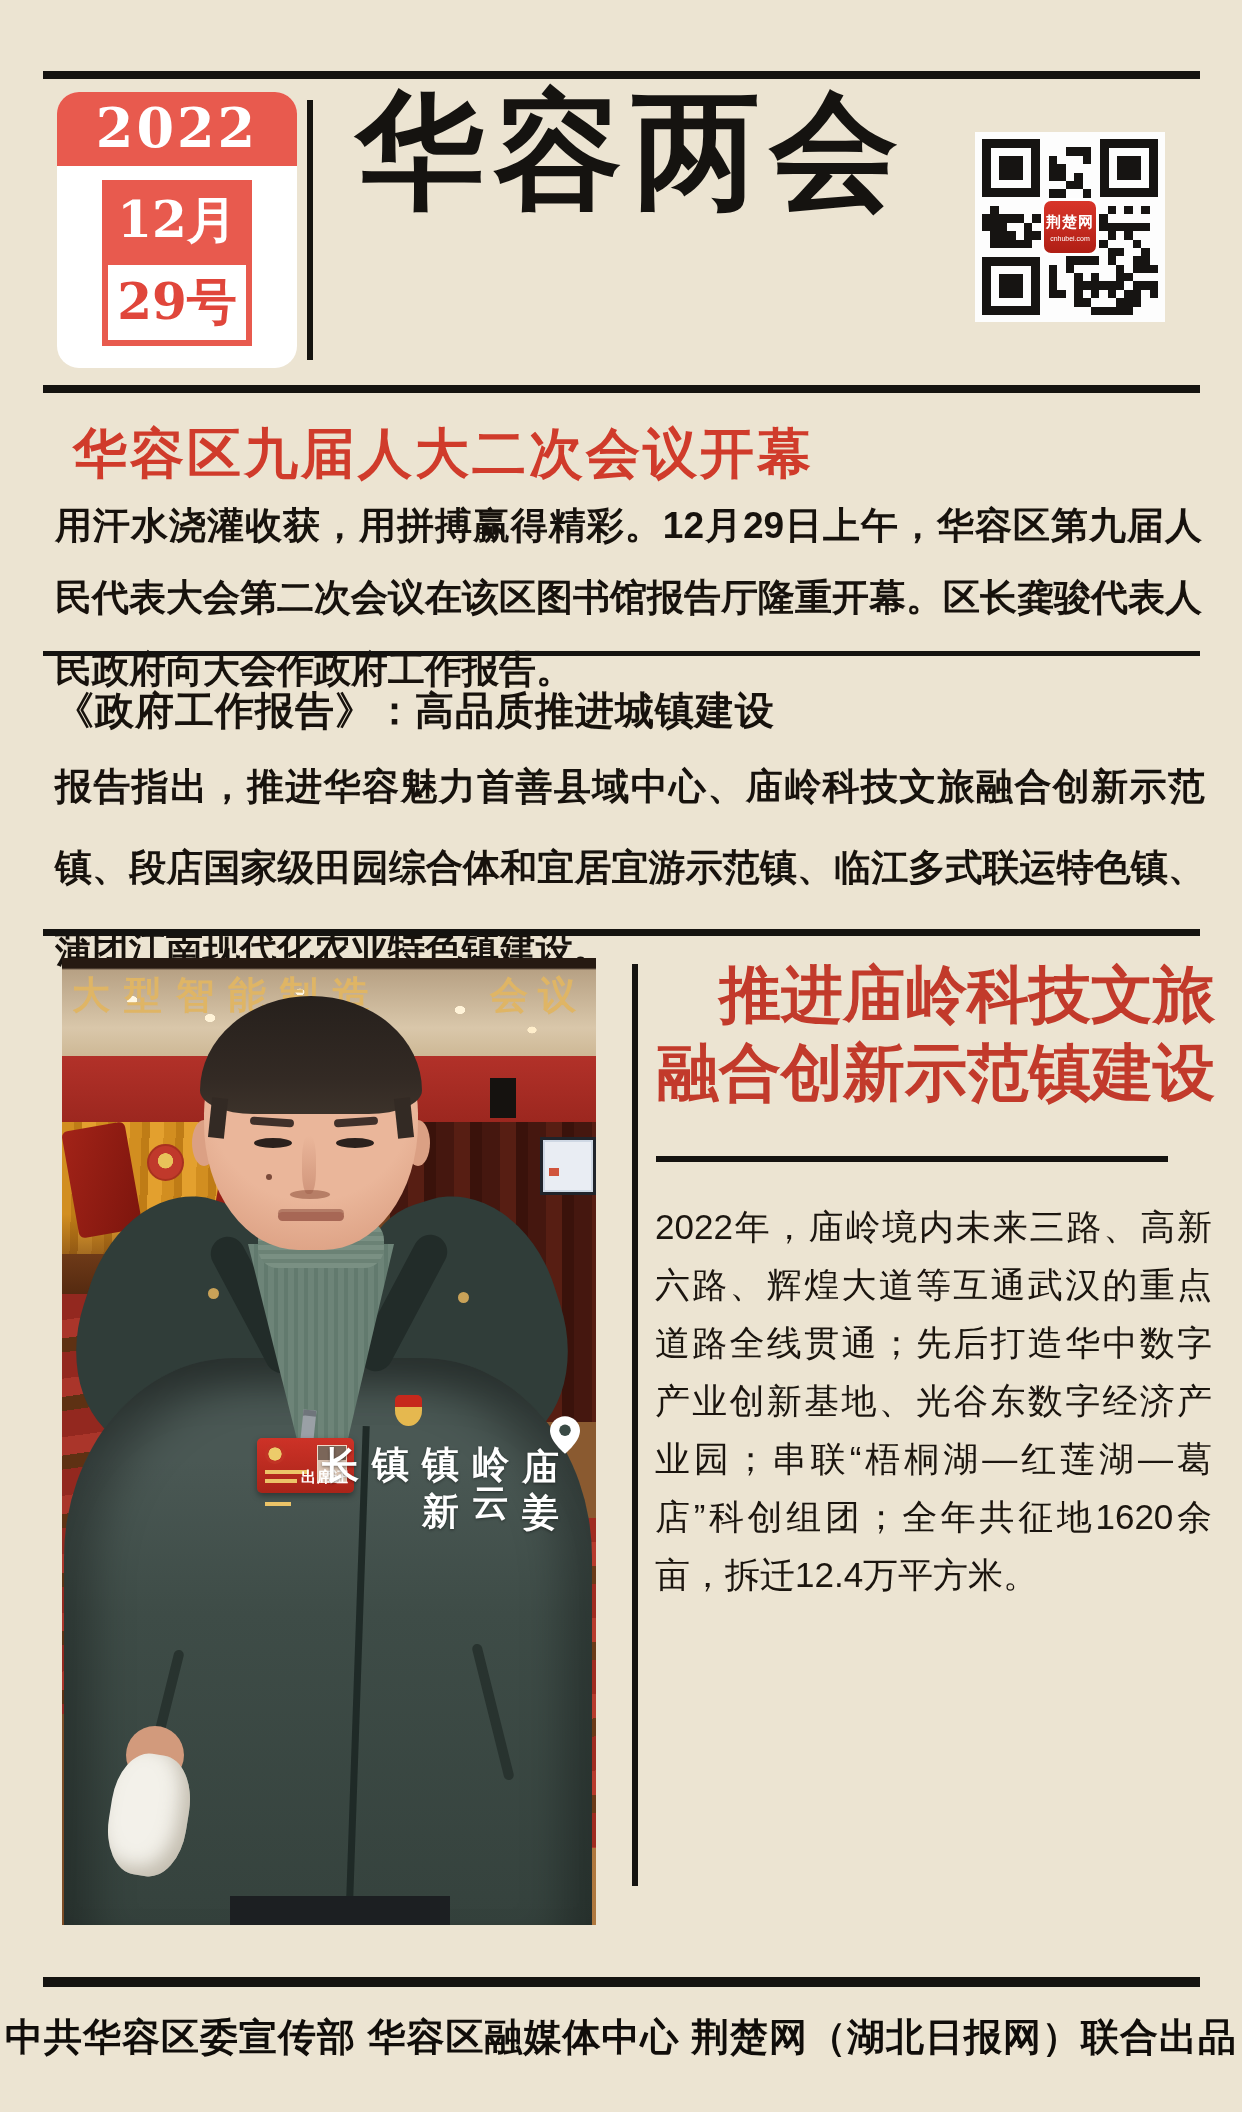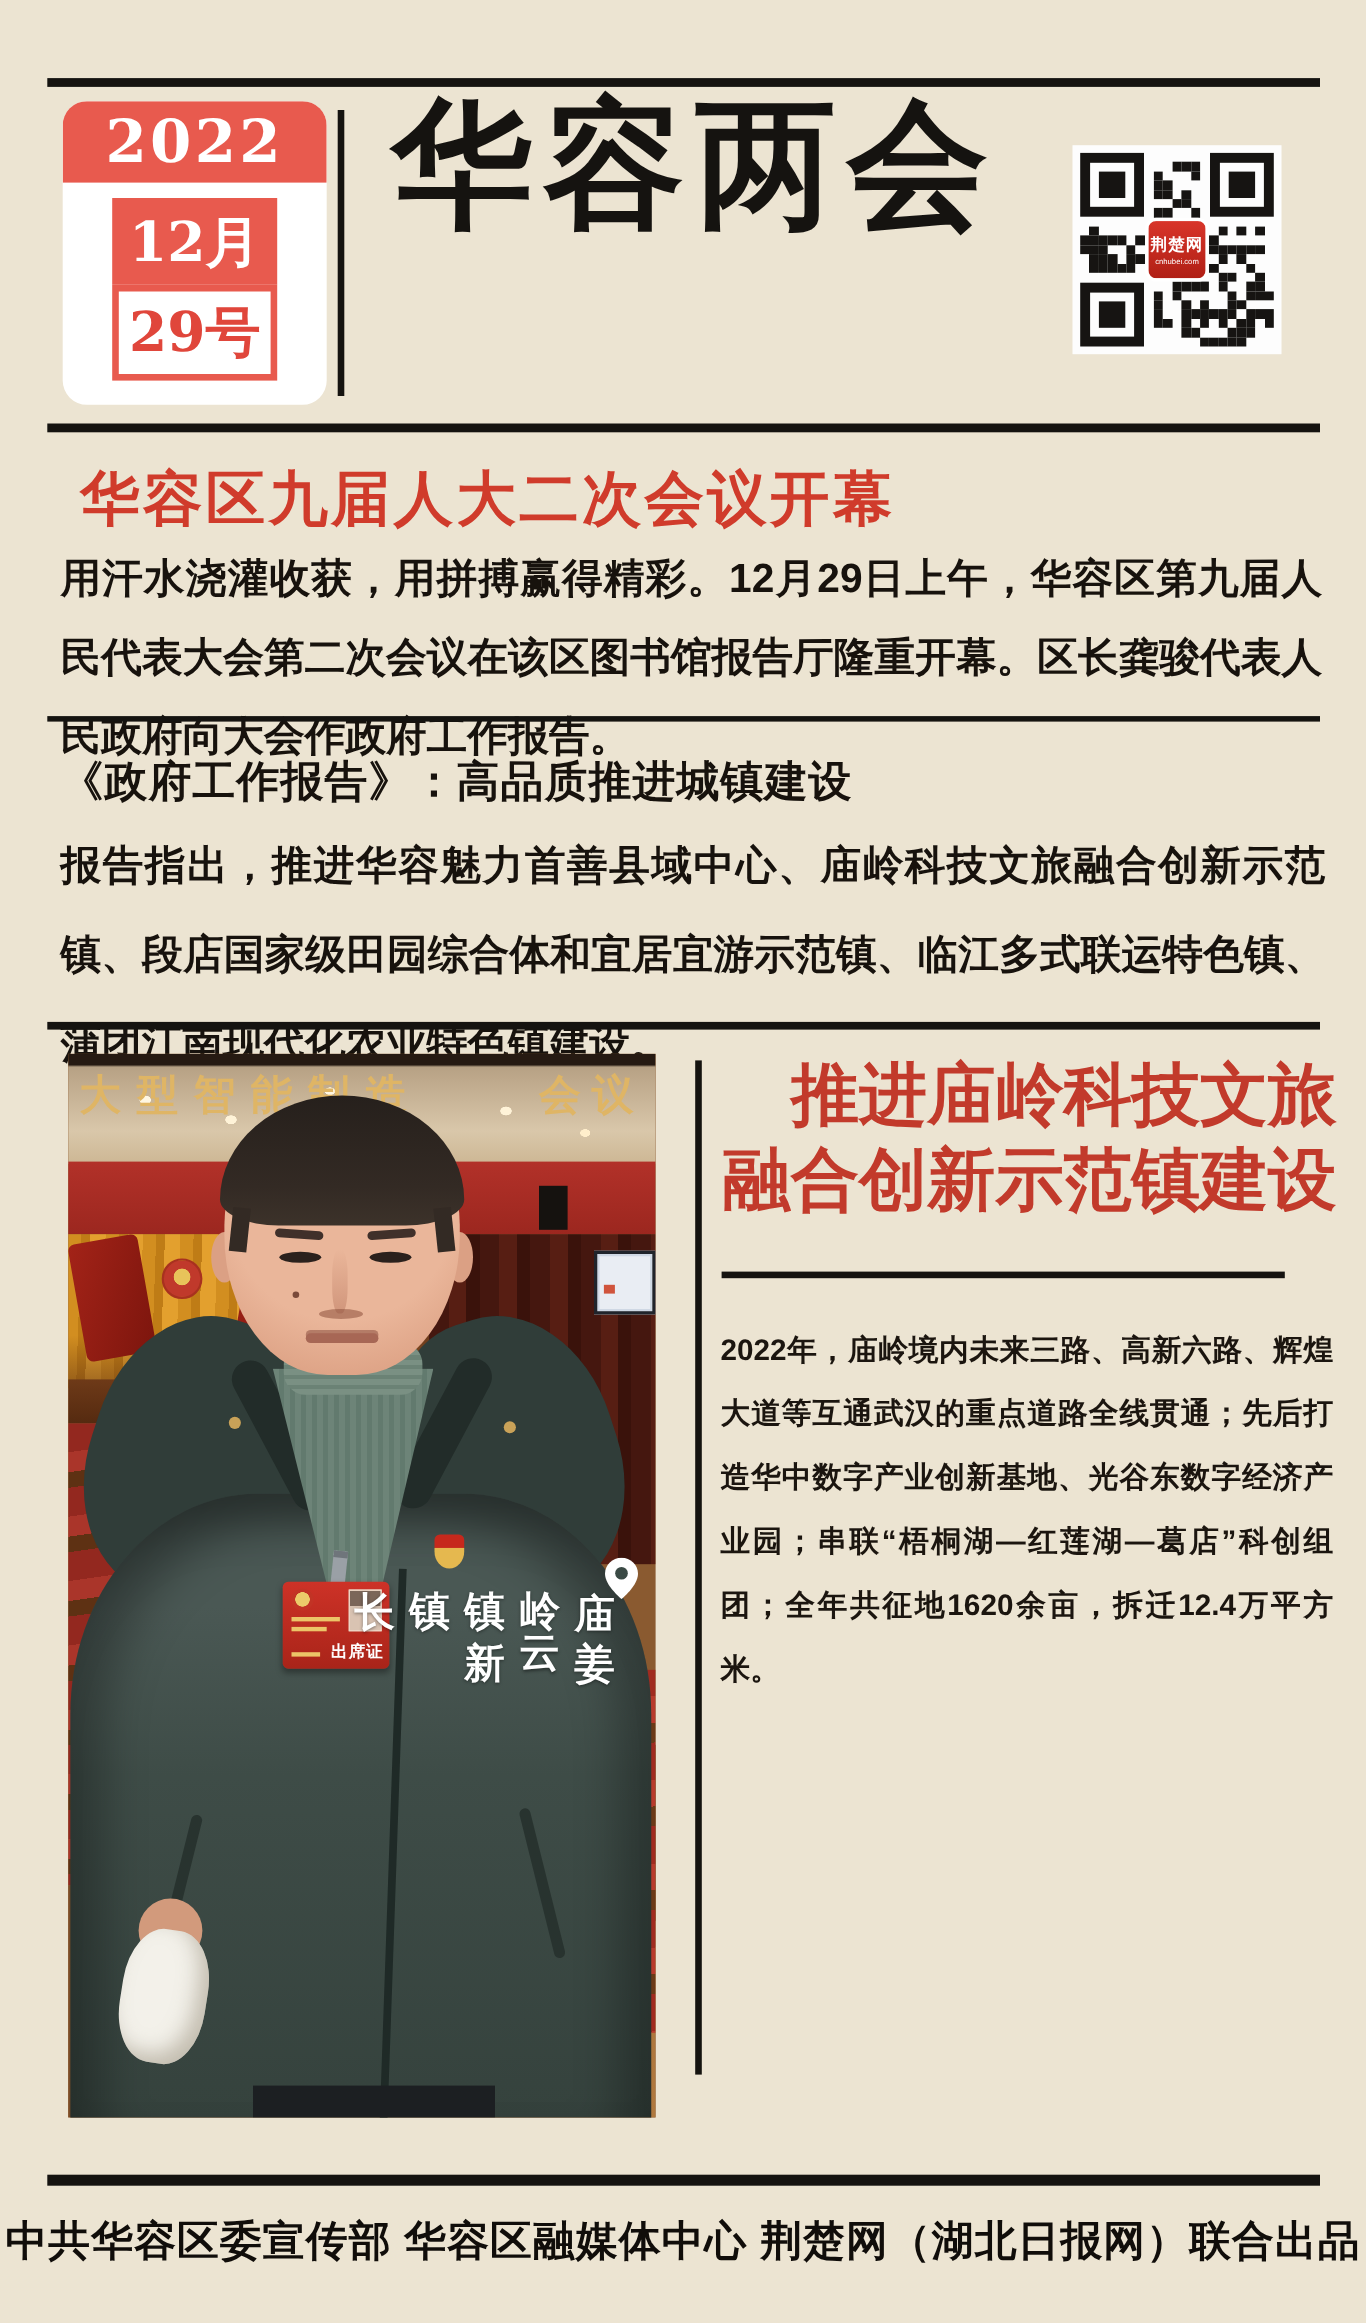--- a/index.html
+++ b/index.html
@@ -63,21 +63,21 @@
                 font-weight:600; line-height:81px; text-align:justify; }
   .rule-mid{ left:43px; top:929px; width:1157px; height:7px; }
 
   
   .feature-vrule{ left:632px; top:964px; width:6px; height:922px; background:#151310; position:absolute; }
   .feature-title{ left:655px; top:956px; width:560px; position:absolute;
                   font-family:"DejaVu Serif","Liberation Serif",serif; font-weight:900;
                   font-size:62px; line-height:78px; color:#c23a2b;text-align:right; }
   .feature-title span{ display:block; white-space:nowrap; }
   .feature-rule{ left:656px; top:1156px; width:512px; height:6px; }
-  .feature-para{ left:655px; width:557px; position:absolute; font-size:27px; font-weight:700;
+  .feature-para{ left:655px; width:557px; position:absolute; font-size:35px; font-weight:400;
                  line-height:58px; text-align:justify; color:#1b150f; }
   .feature-para.p1{ top:1198px; }
   .feature-para.p2{ top:1598px; }
 
   
   .photo{ left:62px; top:958px; width:534px; height:967px; position:absolute;
           overflow:hidden; background:#8a5a30; }
   .photo *{ position:absolute; }
   .ph-ceiling{ left:0; top:0; width:534px; height:100px;
     background:linear-gradient(180deg,#261a12 0 10px,#b7a184 12px,#d9c7aa 70px,#cdb794 100px); }
@@ -172,21 +172,21 @@
   .man-mole{ left:204px; top:216px; width:6px; height:6px; border-radius:50%;
     background:#7a4a3a; z-index:8; }
   .man-zipper{ left:292px; top:468px; width:7px; height:500px; background:#1f2a27;
     transform:rotate(2deg); z-index:6; }
   .man-snap{ width:11px; height:11px; border-radius:50%; background:#c9a258; z-index:6; }
   .man-snap.l{ left:146px; top:330px; } .man-snap.r{ left:396px; top:334px; }
   .man-pin{ left:333px; top:437px; width:27px; height:31px; z-index:7;
     background:linear-gradient(180deg,#c6281c 0 38%,#e5b84f 40%); border-radius:5px 5px 50% 50%; }
   .man-clip{ left:240px; top:452px; width:13px; height:30px; background:#9aa0a6;
     transform:rotate(6deg); z-index:7; box-shadow:inset 0 6px 0 #6f757b; }
-  .man-card{ left:195px; top:480px; width:97px; height:79px; z-index:7; border-radius:5px;
+  .man-card{ left:195px; top:480px; width:97px; height:55px; z-index:7; border-radius:5px;
     background:linear-gradient(180deg,#cd3227,#a92419);
     box-shadow:0 3px 6px rgba(0,0,0,.35);padding-left:20px; }
   .man-card .emb{ position:absolute; left:8px; top:6px; width:20px; height:20px; border-radius:50%;
     background:radial-gradient(circle,#eccb6a 0 45%,#c23325 48%); }
   .man-card .ln{ position:absolute; left:8px; width:44px; height:4px; background:#ecc468; }
   .man-card .ln.a{ top:32px; } .man-card .ln.b{ top:41px; width:32px; } .man-card .ln.c{ top:64px; width:26px; }
   .man-card .pic{ position:absolute; right:7px; top:7px; width:30px; height:38px; background:#d9c3b2;
     box-shadow:inset 0 14px 0 rgba(60,40,30,.6); border:1px solid #f0d9c8; }
   .man-card .lbl{ position:absolute; right:5px; bottom:6px; color:#fff; font-size:15px;
     font-weight:700; letter-spacing:1px; }

